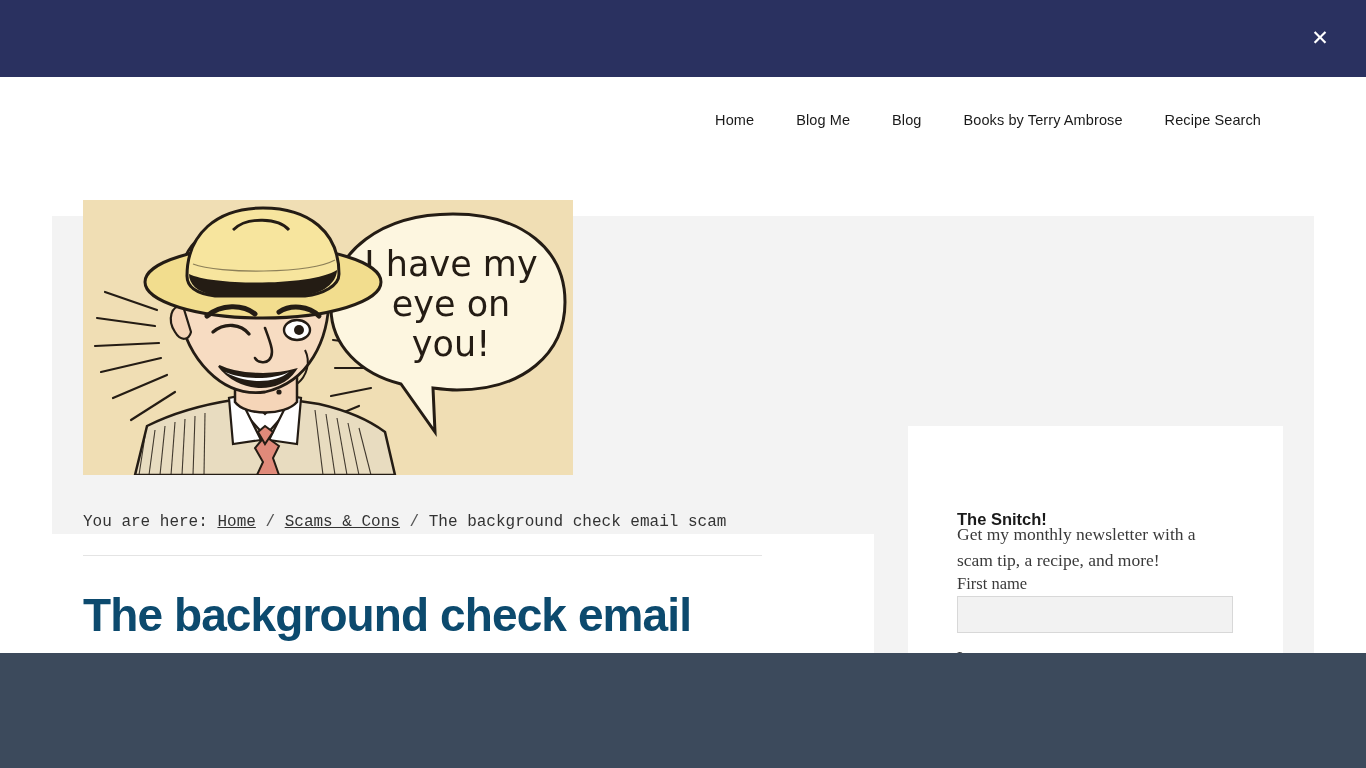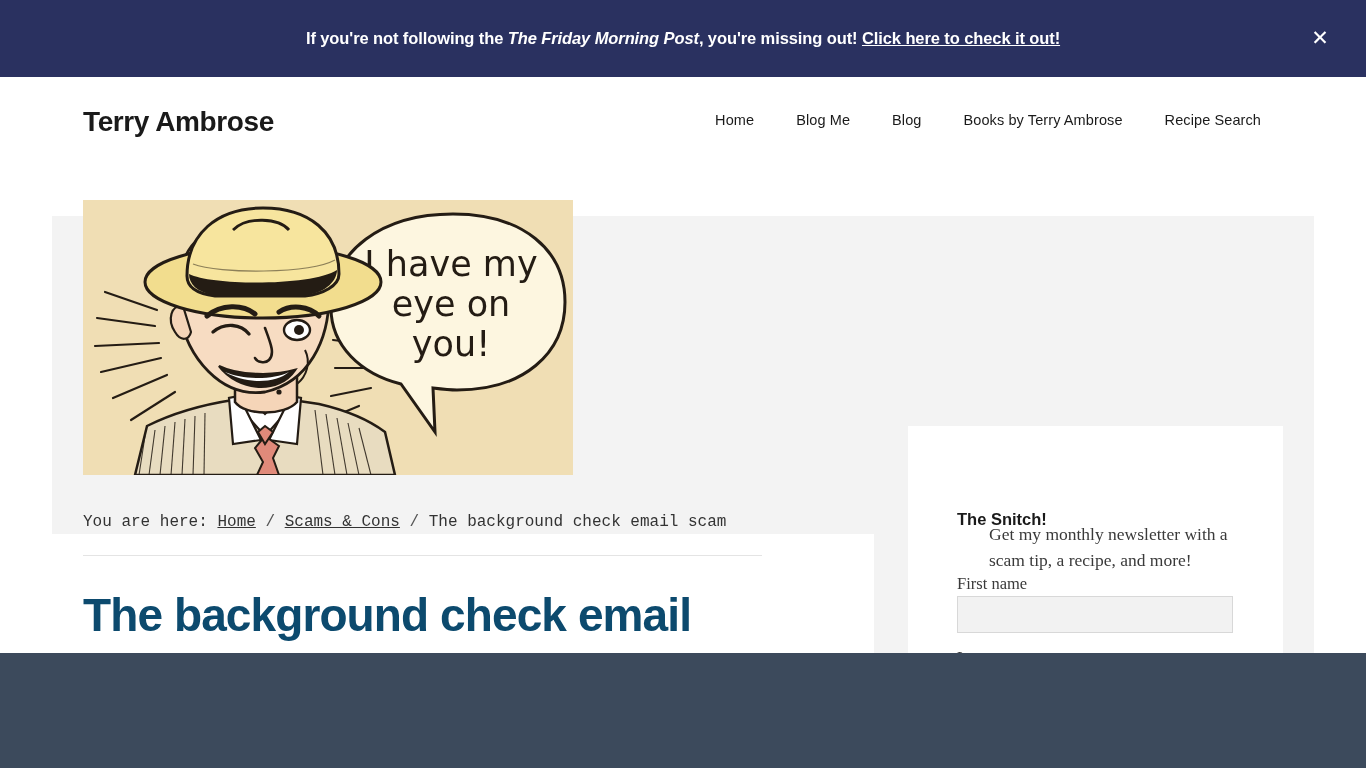--- a/index.html
+++ b/index.html
@@ -184,21 +184,20 @@
   }
   #newsletter-popup .np-desc {
     position: absolute;
     left: 49px;
     top: 95px;
     width: 275px;
     font-family: "Liberation Serif", serif;
     font-size: 17.5px;
     line-height: 1.5;
     color: #3a3a3a;
-    margin-left: 32px;
   }
   #newsletter-popup .np-label {
     position: absolute;
     left: 49px;
     top: 148px;
     font-family: "Liberation Serif", serif;
     font-size: 16.5px;
     color: #3a3a3a;
   }
   #newsletter-popup .np-input {
@@ -230,28 +229,24 @@
     top: 653px;
     width: 1366px;
     height: 115px;
     background: #3c4a5c;
   }
 </style>
 </head>
 <body>
 
 <div id="top-banner">
-  <div class="banner-text">
-    <span>If you're not following the </span><em>The Friday Morning Post</em><span>, you're missing out! </span><span class="banner-link">Click here to check it out!</span>
-  </div>
   <div id="banner-close">✕</div>
 </div>
 
 <div id="site-header">
-  <div id="site-title">Terry Ambrose</div>
   <nav id="main-nav">
     <span class="nav-item">Home</span>
     <span class="nav-item">Blog Me</span>
     <span class="nav-item">Blog</span>
     <span class="nav-item">Books by Terry Ambrose</span>
     <span class="nav-item">Recipe Search</span>
   </nav>
 </div>
 
 <div id="content-panel"></div>

